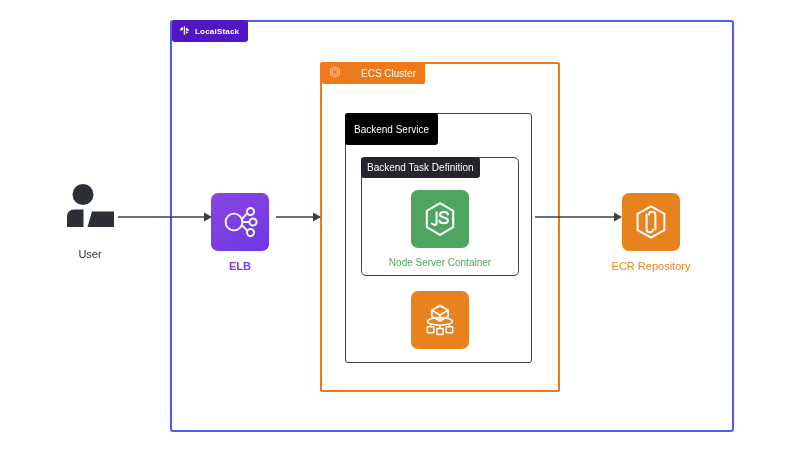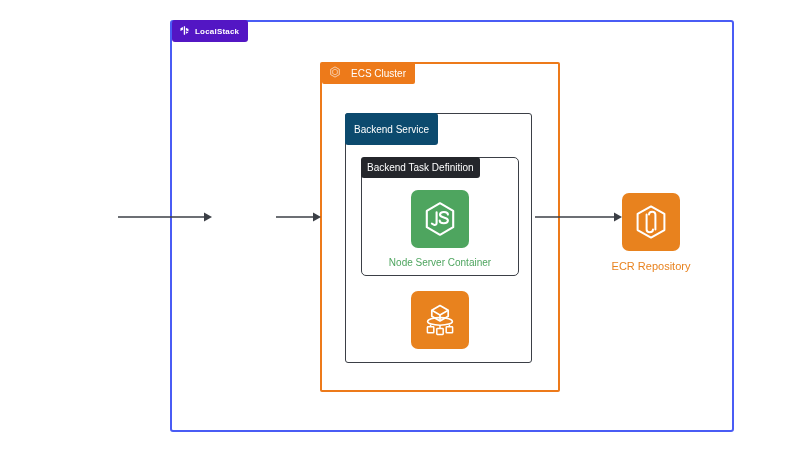--- a/index.html
+++ b/index.html
@@ -46,21 +46,21 @@
     border: 2px solid #ed7a1a;
     border-radius: 2px;
     background: transparent;
   }
   .badge-cluster {
     position: absolute;
     left: 322px; top: 62px;
     height: 22px;
     background: #ed7a1a;
     border-radius: 2px;
-    display: flex; align-items: center; gap: 10px;
+    display: flex; align-items: center; gap: 20px;
     padding: 0 9px 0 7px;
     z-index: 6;
     text-align: center;
   }
   .badge-cluster .c-text {
     color: #ffffff; font-size: 10px; white-space: nowrap;
   }
 
   
   .box-service {
@@ -68,21 +68,21 @@
     left: 345px; top: 113px;
     width: 187px; height: 250px;
     border: 1.5px solid #3b3f46;
     border-radius: 3px;
     background: #ffffff;
   }
   .badge-service {
     position: absolute;
     left: 345px; top: 113px;
     height: 21px;
-    background: #0c4a6e;
+    background: #000000;
     border-radius: 3px;
     display: flex; align-items: center;
     padding: 16px 9px;
     z-index: 6;
   }
   .badge-service .s-text { color: #ffffff; font-size: 10px; white-space: nowrap; }
 
   
   .box-taskdef {
     position: absolute;
@@ -167,21 +167,45 @@
   <div class="box-service"></div>
   <div class="badge-service">
     <span class="s-text">Backend Service</span>
   </div>
 
   <div class="box-taskdef"></div>
   <div class="badge-taskdef">
     <span class="t-text">Backend Task Definition</span>
   </div>
 
-
+  <div class="node node-user">
+    <span>
+      <svg width="62" height="50" viewBox="0 0 62 50">
+        <circle cx="24" cy="11.5" r="10.5" fill="#2b2f36"></circle>
+        <path d="M8 44 L8 33.5 C8 29.5 11 26.5 15 26.5 L24.5 26.5 L24.5 44 Z" fill="#2b2f36"></path>
+        <path d="M28.5 44 L33 28.5 L55 28.5 L55 44 Z" fill="#2b2f36"></path>
+      </svg>
+    </span>
+    <span class="node-label">User</span>
+  </div>
+
+  <div class="node node-elb">
+    <span class="icon-tile">
+      <svg width="40" height="40" viewBox="0 0 40 40">
+        <circle cx="14" cy="20" r="8.4" fill="none" stroke="#ffffff" stroke-width="1.9"></circle>
+        <circle cx="30.5" cy="9.5" r="3.5" fill="none" stroke="#ffffff" stroke-width="1.9"></circle>
+        <circle cx="33" cy="20" r="3.5" fill="none" stroke="#ffffff" stroke-width="1.9"></circle>
+        <circle cx="30.5" cy="30.5" r="3.5" fill="none" stroke="#ffffff" stroke-width="1.9"></circle>
+        <line x1="21.8" y1="17.2" x2="27.4" y2="11.2" stroke="#ffffff" stroke-width="1.9"></line>
+        <line x1="22.4" y1="20" x2="29.5" y2="20" stroke="#ffffff" stroke-width="1.9"></line>
+        <line x1="21.8" y1="22.8" x2="27.4" y2="28.8" stroke="#ffffff" stroke-width="1.9"></line>
+      </svg>
+    </span>
+    <span class="node-label">ELB</span>
+  </div>
 
   <div class="node node-nodejs">
     <span class="icon-tile">
       <svg width="40" height="40" viewBox="0 0 40 40">
         <path d="M20 4.2 L33.2 11.8 L33.2 28.2 L20 35.8 L6.8 28.2 L6.8 11.8 Z" fill="none" stroke="#ffffff" stroke-width="2.1" stroke-linejoin="round"></path>
         <path d="M16.6 13.4 L16.6 24.1 C16.6 25.6 15.4 26.4 14.1 25.8 L11.9 24.6" fill="none" stroke="#ffffff" stroke-width="2.1" stroke-linecap="round" stroke-linejoin="round"></path>
         <path d="M27.9 15.6 C27.9 14.0 26.1 13.0 23.9 13.0 C21.7 13.0 20.0 14.0 20.0 15.7
                  C20.0 19.2 27.9 17.6 27.9 21.3 C27.9 23.1 26.0 24.2 23.8 24.2
                  C21.6 24.2 19.7 23.2 19.7 21.5" fill="none" stroke="#ffffff" stroke-width="2.1" stroke-linecap="round" stroke-linejoin="round"></path>
       </svg>

